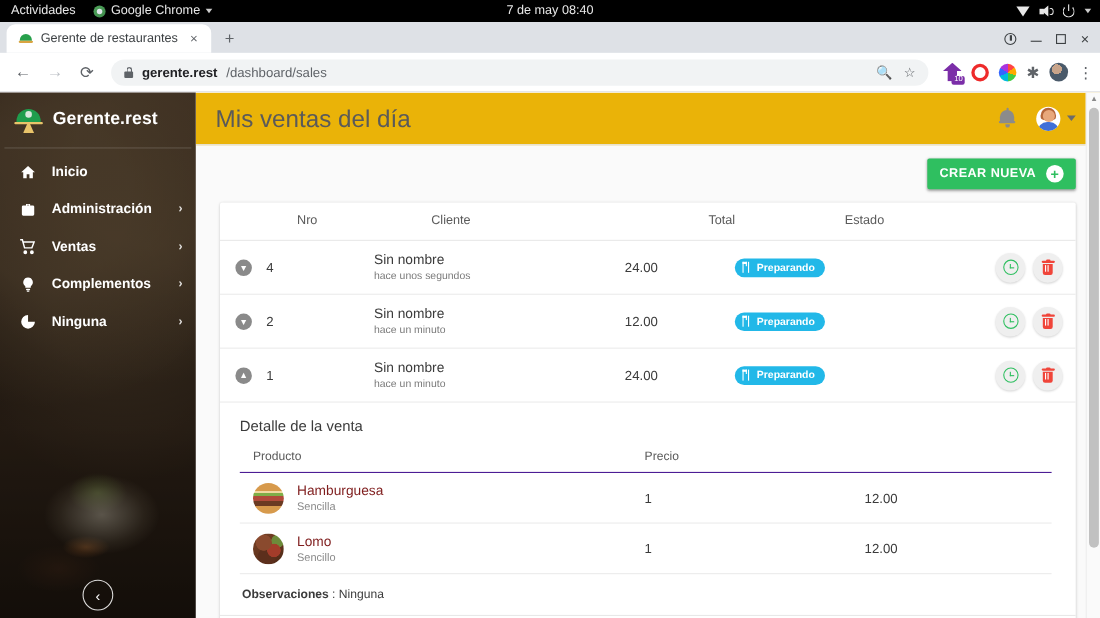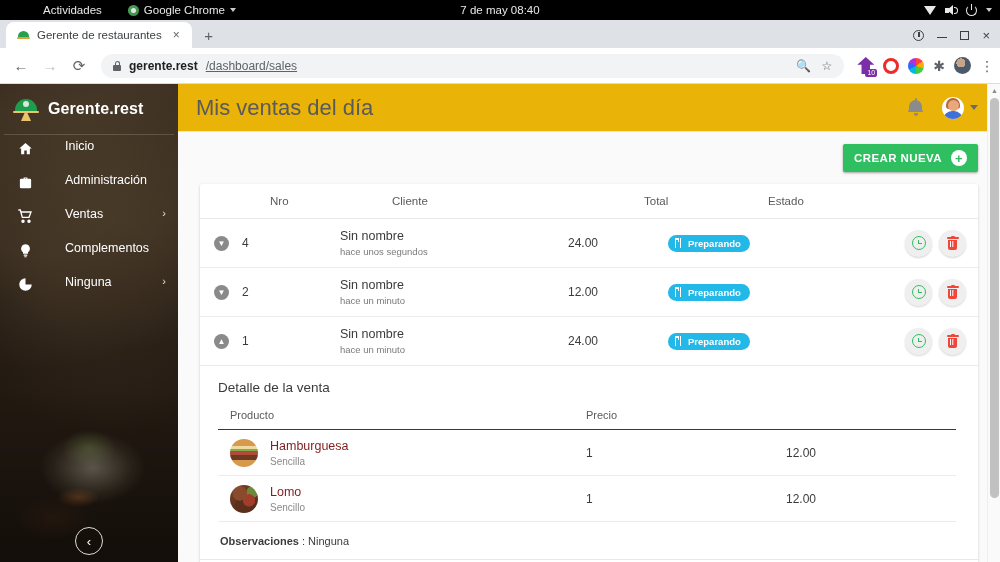--- a/index.html
+++ b/index.html
@@ -9,22 +9,22 @@
     background:#f5f5f5;
     -webkit-font-smoothing:antialiased;
   }
 
   
   #gnome-bar {
     height:20px; background:#000; color:#e8e8e8;
     display:flex; align-items:center; font-size:11.5px;
     position:relative;
   }
-  #gnome-bar .activities { padding-left:10px;margin-left:33px; }
-  #gnome-bar .appmenu { display:flex; align-items:center; gap:5px; margin-left:26px; }
+  #gnome-bar .activities { padding-left:10px; }
+  #gnome-bar .appmenu { display:flex; align-items:center; gap:5px; margin-left:16px; }
   .chrome-dot {
     width:11px; height:11px; border-radius:50%;
     background:linear-gradient(135deg,#4fa35a 0%,#3f8b4c 100%);
     position:relative; flex:none;
   }
   .chrome-dot::after {
     content:""; position:absolute; left:3px; top:3px; width:5px; height:5px;
     border-radius:50%; background:#dfe6ea;
   }
   .tri-down { width:0;height:0;border-left:3.5px solid transparent;border-right:3.5px solid transparent;border-top:4px solid #ccc; }
@@ -78,21 +78,21 @@
   .reload { font-size:15px; }
   #omnibox {
     flex:1; height:24px; background:#f1f3f4; border-radius:13px;
     display:flex; align-items:center; gap:8px; padding:0 12px; margin:0 6px;
     font-size:12px; color:#202124;
   }
   .lock { width:8px;height:10px;position:relative;flex:none; }
   .lock i { position:absolute;bottom:0;left:0;width:8px;height:6px;background:#5f6368;border-radius:1px; }
   .lock b { position:absolute;top:0;left:1.5px;width:5px;height:5px;border:1.3px solid #5f6368;border-bottom:none;border-radius:3px 3px 0 0; }
   .url-host { font-weight:bold; color:#202124; }
-  .url-path { color:#5f6368;text-decoration:underline; }
+  .url-path { color:#5f6368; }
   .omni-right { margin-left:auto; display:flex; align-items:center; gap:10px; color:#5f6368; font-size:12px;}
   .ext-icons { display:flex; align-items:center; gap:9px; padding-left:4px; }
   .ext { width:17px;height:17px;position:relative;flex:none; }
   .ext-purple { background:#7b2ea8; clip-path:polygon(50% 0,100% 45%,75% 45%,75% 100%,25% 100%,25% 45%,0 45%); }
   .ext-badge { position:absolute;right:-3px;bottom:-3px;background:#7b2ea8;color:#fff;font-size:7px;border-radius:2px;padding:0 2px;line-height:8px; }
   .ext-o { width:16px;height:16px;border:3px solid #ee2b2b;border-radius:50%; }
   .ext-color { width:16px;height:16px;border-radius:50%;
     background:conic-gradient(#f44 0 15%, #fa0 15% 30%, #4c4 30% 50%, #0bd 50% 68%, #36f 68% 84%, #a3d 84% 100%); }
   .ext-puzzle { color:#5f6368; font-size:14px; }
   .ext-avatar { width:17px;height:17px;border-radius:50%;
@@ -131,22 +131,22 @@
   .logo-mark .dome::after{content:"";position:absolute;left:8px;top:2px;width:6px;height:6px;border-radius:50%;background:#d9e8dd;}
   .logo-mark .tray { position:absolute;left:0px;top:15px;width:26px;height:2px;background:#e9c46a;border-radius:2px; }
   .logo-mark .hand {
     position:absolute;left:8px;top:16px;width:10px;height:9px;
     background:#e9c46a;clip-path:polygon(40% 0,60% 0,100% 100%,0 100%);
   }
   .brand-text { color:#fff; font-size:16px; font-weight:bold; letter-spacing:.1px; }
   #sb-divider { height:1px; background:rgba(255,255,255,.16); margin:0 4px; }
   #sb-menu { padding-top:4px; }
   .sb-item {
-    height:34px; display:flex; align-items:flex-start; gap:31px;
-    padding:0 12px 0 16px; color:#fff; font-size:12.5px; font-weight:normal;
+    height:34px; display:flex; align-items:center; gap:13px;
+    padding:0 12px 0 16px; color:#fff; font-size:12.5px; font-weight:bold;
     cursor:pointer;
   }
   .sb-ic { width:18px;height:18px;flex:none;display:flex;align-items:center;justify-content:center;color:#fff; }
   .sb-label { flex:1; white-space:nowrap; }
   .sb-chev { font-size:11px; color:#fff; opacity:.85; }
   #sb-collapse {
     position:absolute; left:0; right:0; bottom:21px; display:flex; justify-content:center; z-index:3;
   }
   .collapse-btn {
     width:28px;height:28px;border-radius:50%;border:1.6px solid rgba(255,255,255,.85);

